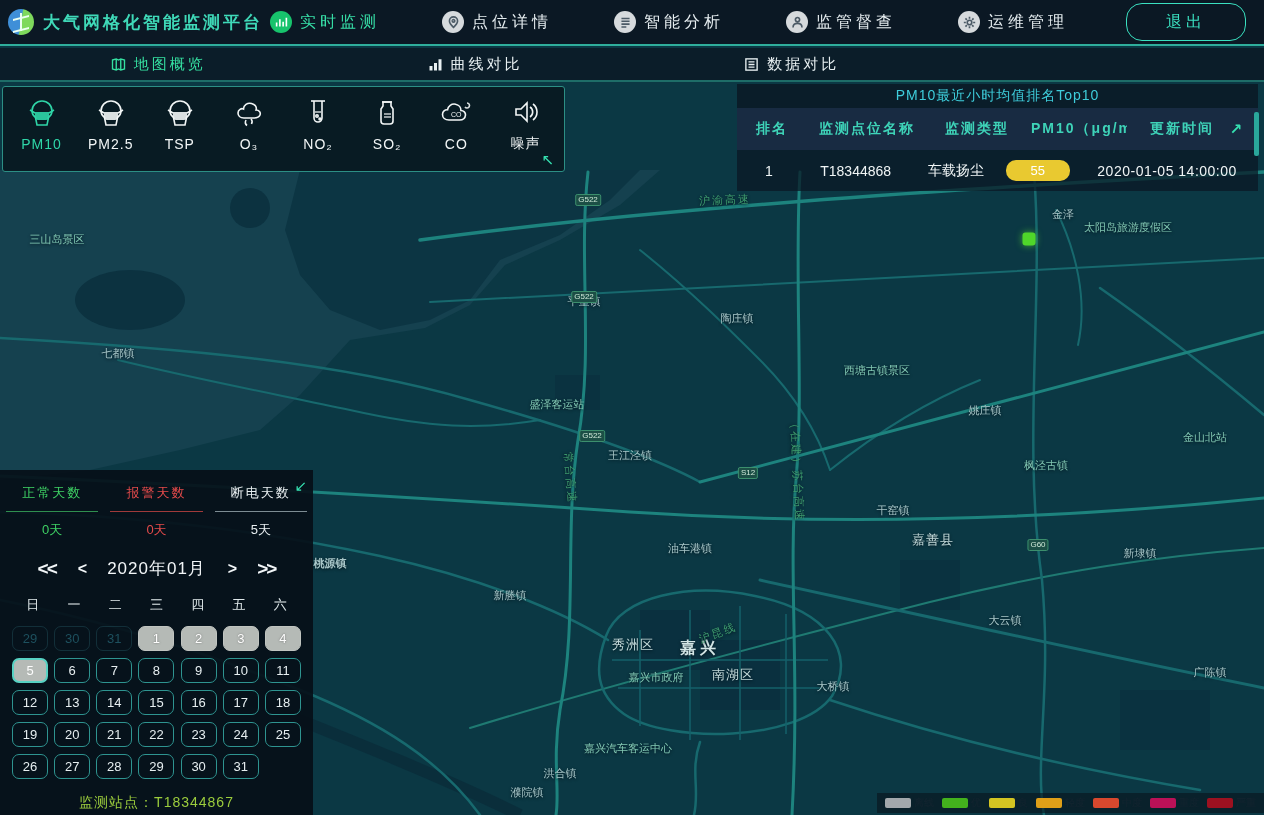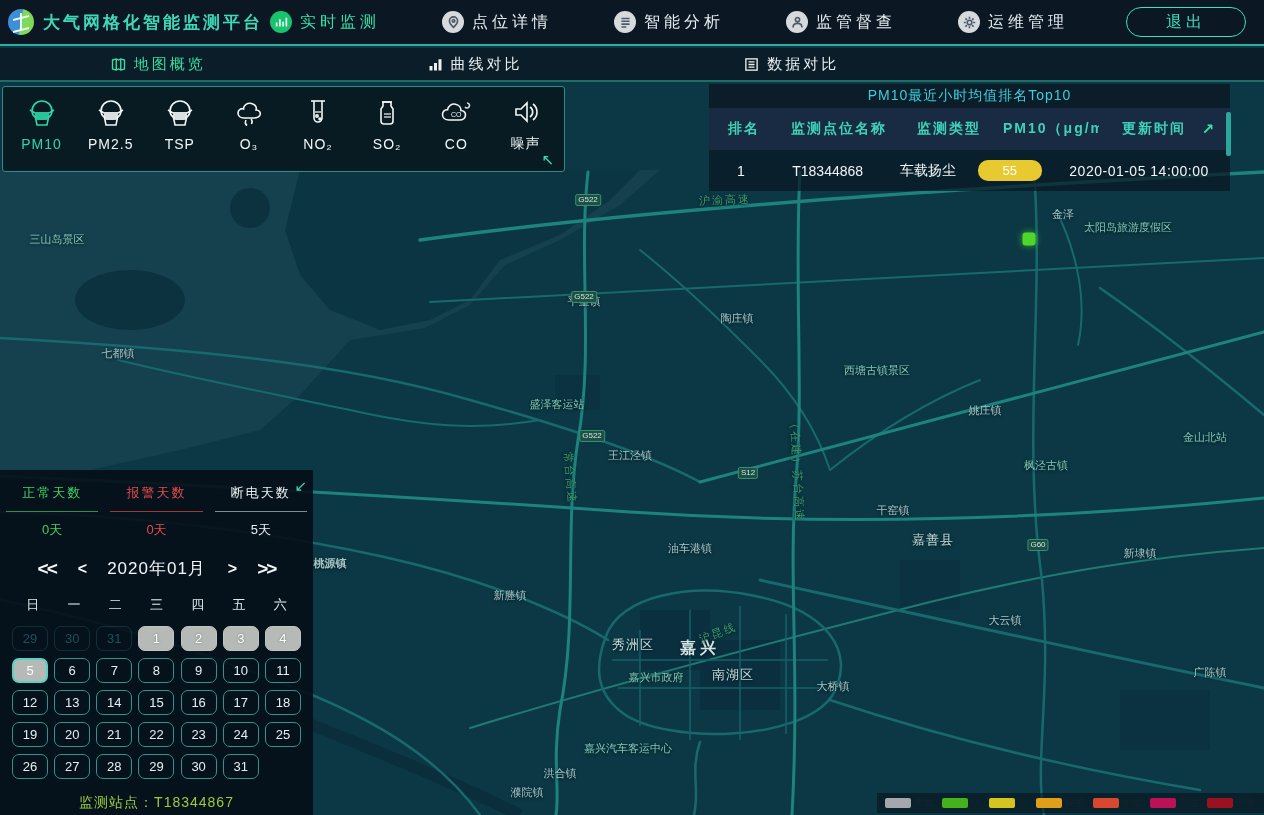--- a/index.html
+++ b/index.html
@@ -20,21 +20,21 @@
   .brand-title { color:#3fd9b8; font-size:17px; font-weight:bold; letter-spacing:3px; white-space:nowrap; }
   .nav-items { display:flex; align-items:center; gap:62px; margin-left:10px; }
   .nav-item { display:flex; align-items:center; gap:8px; cursor:pointer;
     font-size:16px; letter-spacing:4px; color:#e6edf0; white-space:nowrap; }
   .nav-item.active { color:#37e0a8; }
   .nav-ico { width:22px; height:22px; border-radius:50%; background:#d6dadd;
     display:flex; align-items:center; justify-content:center; flex:0 0 auto; }
   .nav-item.active .nav-ico { background:#17c36c; }
   .nav-ico svg { width:13px; height:13px; stroke:#4b5a66; fill:none; stroke-width:2; }
   .nav-item.active .nav-ico svg { stroke:#ffffff; }
-  .exit-btn { margin-left:auto; margin-right:18px; width:120px; height:30px;
+  .exit-btn { margin-left:auto; margin-right:18px; width:120px; height:38px;
     border:1px solid #3ae0c0; border-radius:16px; background:transparent;
     color:#3ae0c0; font-size:16px; letter-spacing:4px; cursor:pointer;
     display:flex; align-items:center; justify-content:center; }
 
   
   .tabbar { position:absolute; left:0; top:48px; width:1264px; height:34px;
     background:#0b1d29; border-bottom:2px solid rgba(47,174,156,.55);
     display:flex; align-items:center; z-index:39; }
   .tabbar-inner { width:950px; display:flex; }
   .tab { flex:1; display:flex; align-items:center; justify-content:center; gap:8px;
@@ -64,21 +64,21 @@
     display:flex; align-items:center; padding:6px 4px 14px; z-index:30; }
   .pitem { flex:1; display:flex; flex-direction:column; align-items:center; gap:8px;
     color:#f2f6f6; cursor:pointer; }
   .pitem.active { color:#2fd6a8; }
   .pitem svg { width:34px; height:30px; stroke:currentColor; fill:none; stroke-width:1.6; }
   .pitem .plabel { font-size:14px; letter-spacing:1px; }
   .panel-arrow { position:absolute; color:#35e0b0; font-size:15px; cursor:pointer; line-height:1; }
   .pollutant-panel .panel-arrow { right:10px; bottom:4px; }
 
   
-  .ranking { position:absolute; left:709px; top:84px; width:521px; z-index:30; }
+  .ranking { position:absolute; left:737px; top:84px; width:521px; z-index:30; }
   .rk-title { height:24px; background:rgba(10,22,35,.8); color:#3ecddb;
     font-size:14px; letter-spacing:1px; display:flex; align-items:center; justify-content:center; }
   .rk-head { height:42px; background:rgba(26,42,66,.92); display:flex; align-items:center;
     color:#3ed3b8; font-size:14px; font-weight:bold; letter-spacing:2px; position:relative; }
   .rk-head .c, .trow .c { display:flex; align-items:center; justify-content:center; }
   .c.rank { width:70px; } .c.station { width:120px; } .c.type { width:100px; }
   .c.pm { width:100px; overflow:hidden; white-space:nowrap; justify-content:flex-start; padding-left:4px; }
   .c.time { width:110px; white-space:nowrap; }
   .sort-ico { position:absolute; right:14px; color:#35e0b0; font-size:15px; font-weight:bold; cursor:pointer; }
   .trow { height:41px; background:rgba(10,22,35,.72); display:flex; align-items:center;

